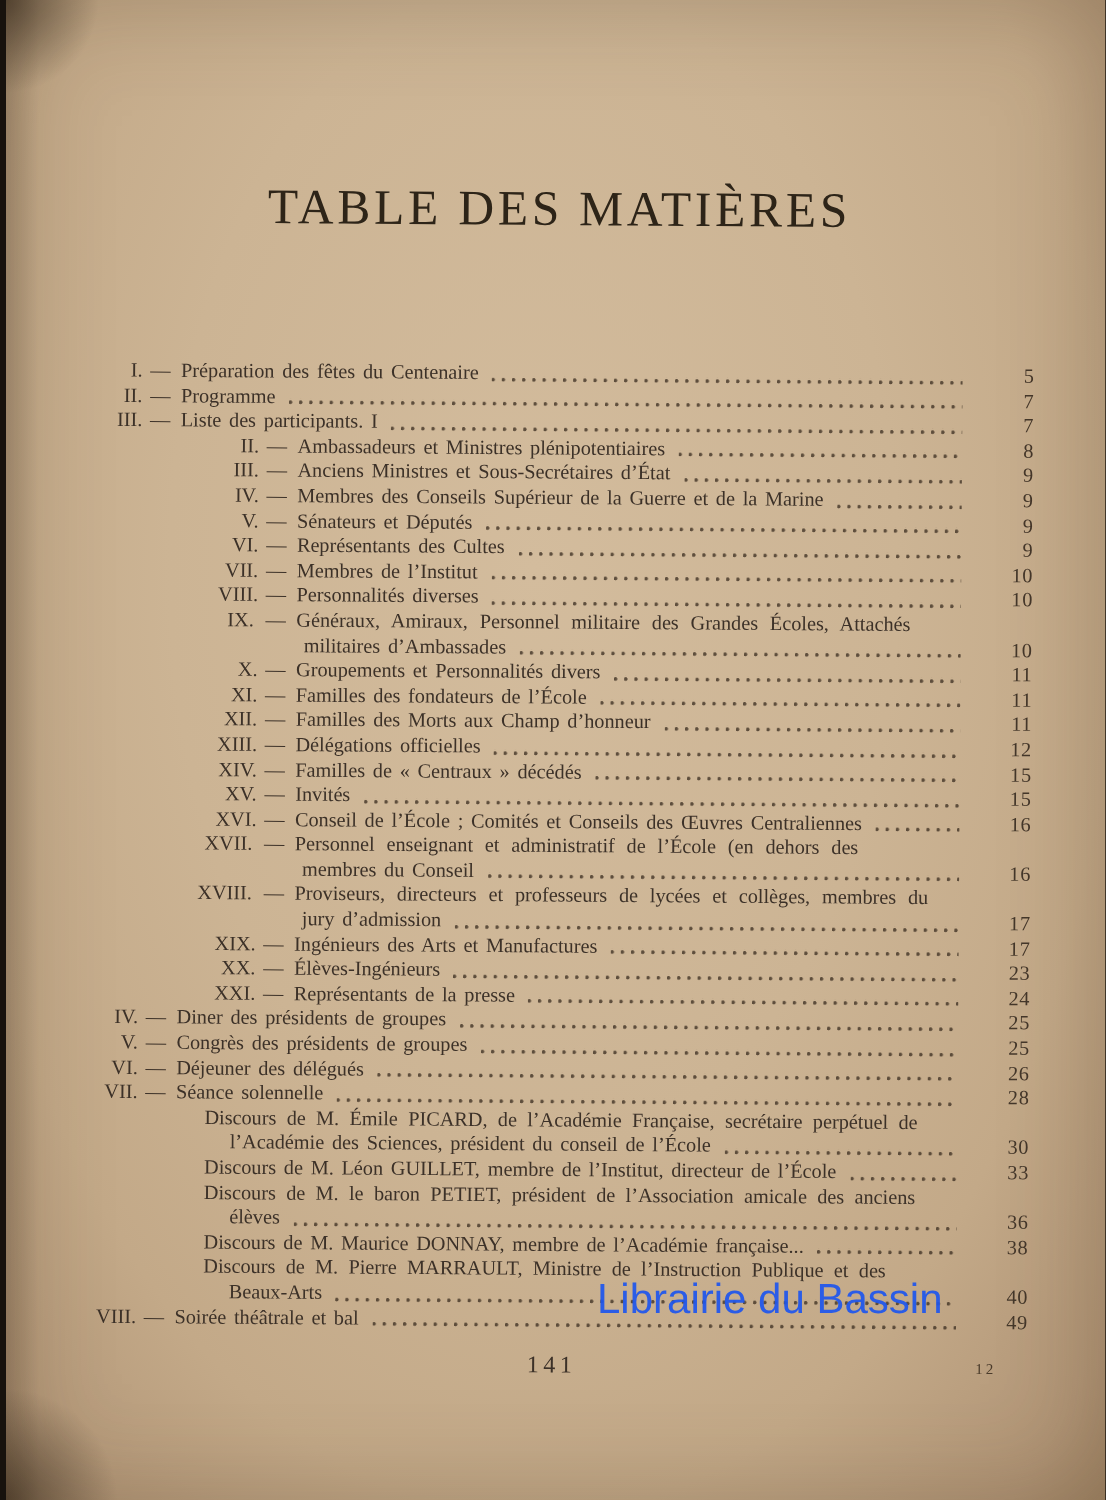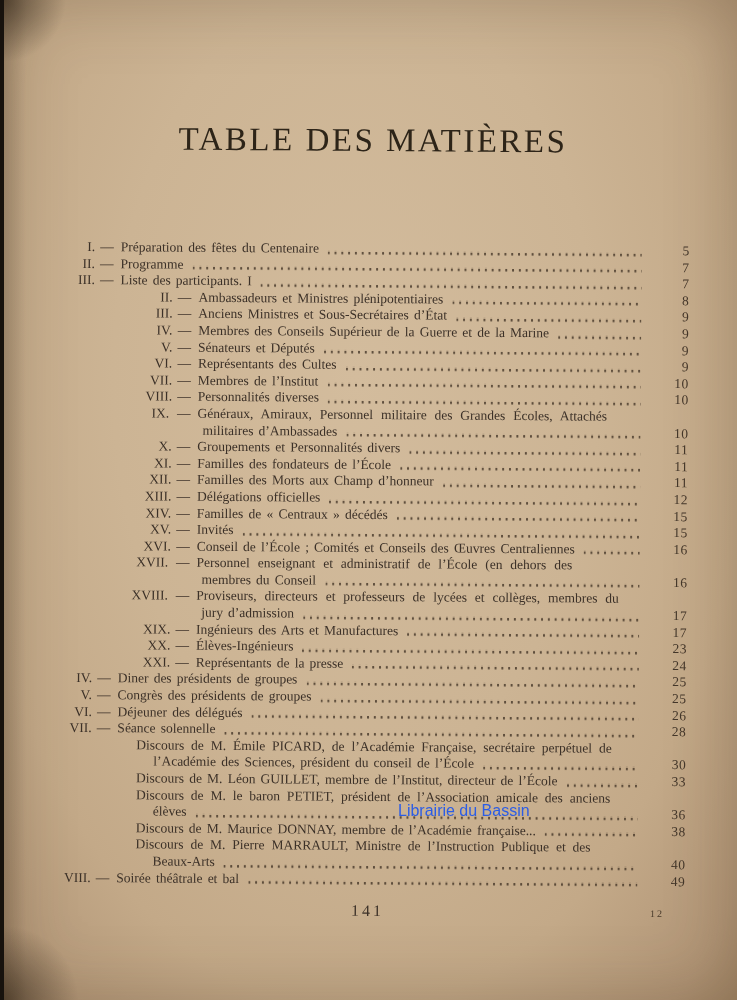--- a/index.html
+++ b/index.html
@@ -94,23 +94,23 @@
     position:absolute;
     right:70px;
     top:4px;
     font-size:10px;
     letter-spacing:2px;
     color:#4a3b2b;
   }
   .watermark{
     position:absolute;
     left:394px;
-    top:802px;
+    top:850px;
     font-family:"Liberation Sans","DejaVu Sans",sans-serif;
-    font-size:16px;
+    font-size:28px;
     font-weight:400;
     opacity:.92;
     white-space:nowrap;
   }
 </style>
 </head>
 <body>
 
 <div class="paper">
   <div class="content">

